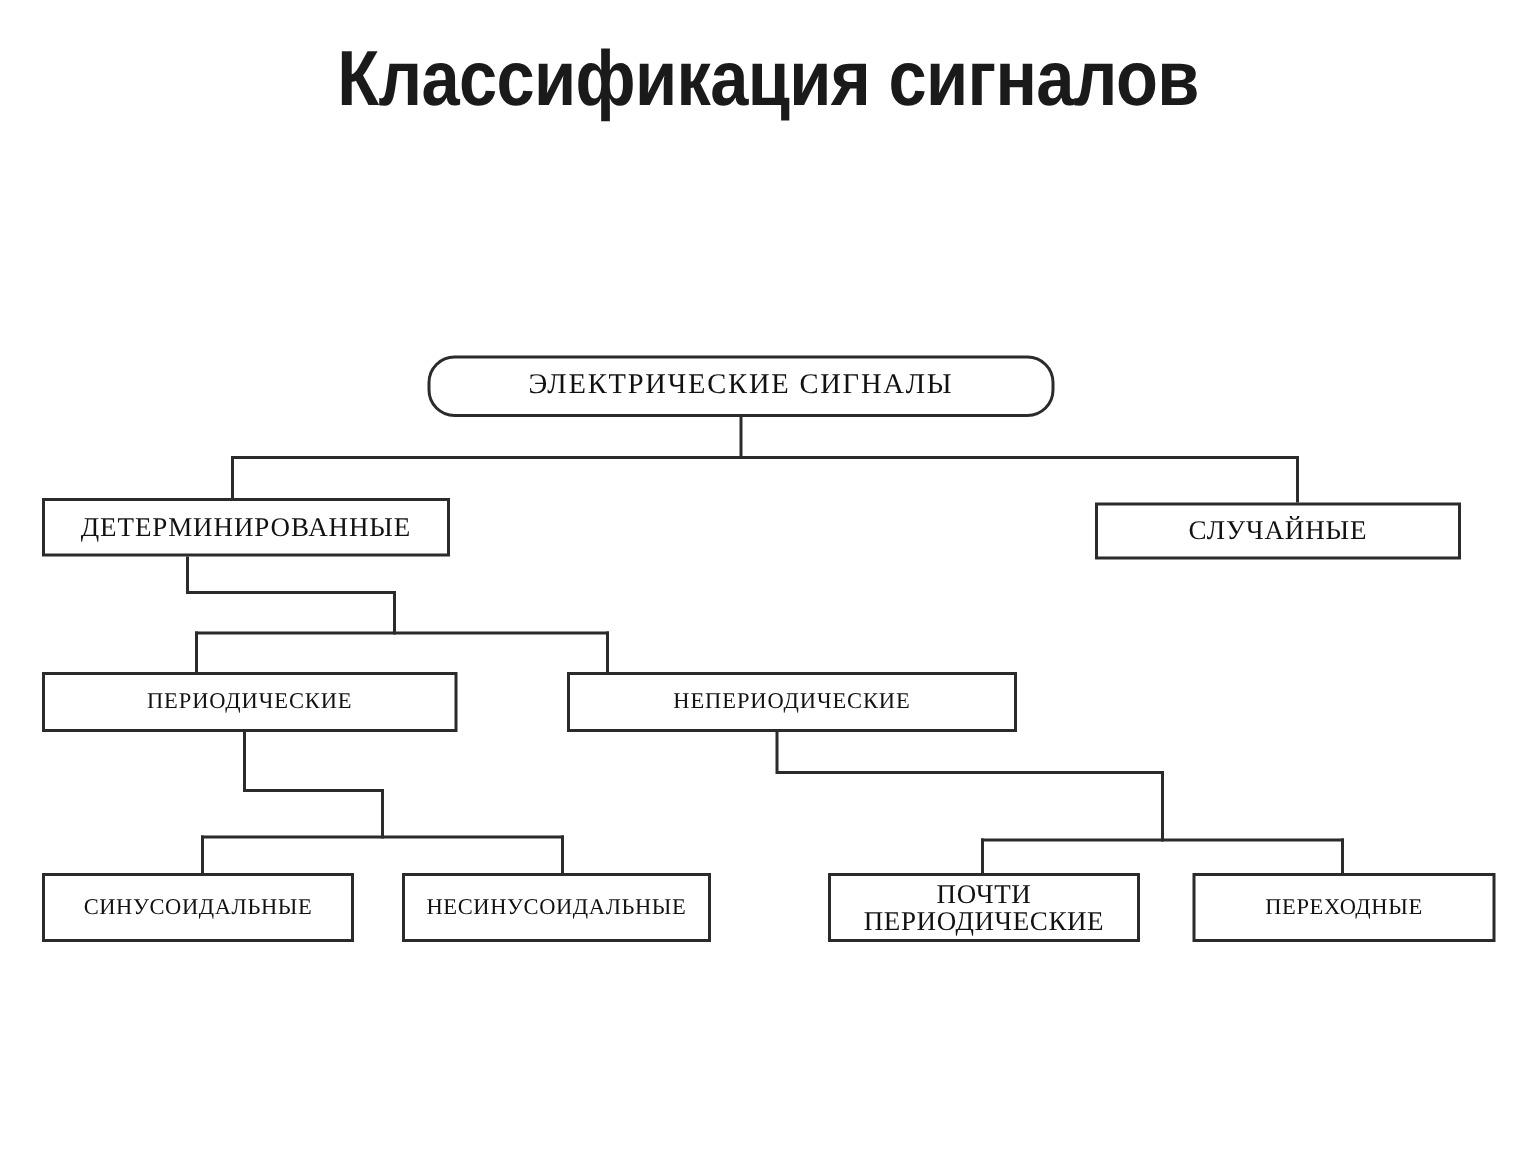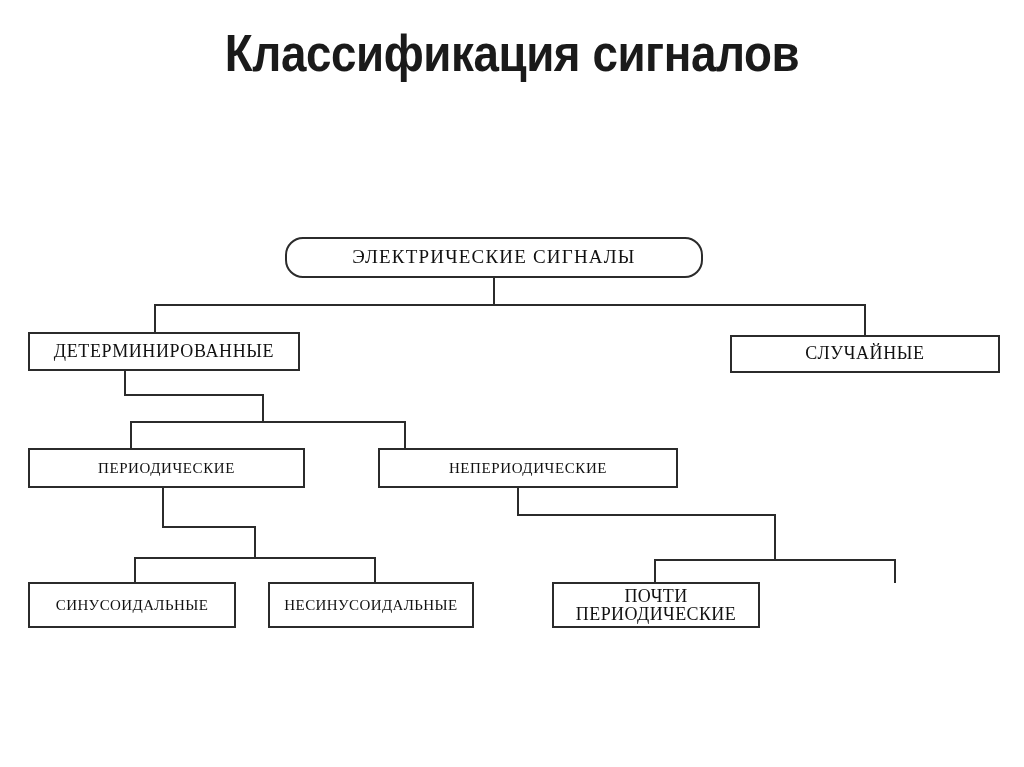--- a/index.html
+++ b/index.html
@@ -107,21 +107,21 @@
   </svg>
 
   <div class="node-box lvl-root" style="left:285px; top:237px; width:418px; height:41px;">
     <span class="node-label">ЭЛЕКТРИЧЕСКИЕ СИГНАЛЫ</span>
   </div>
 
   <div class="node-box lvl-2" style="left:28px; top:332px; width:272px; height:39px;">
     <span class="node-label">ДЕТЕРМИНИРОВАННЫЕ</span>
   </div>
 
-  <div class="node-box lvl-2" style="left:730px; top:335px; width:270px; height:38px;">
+  <div class="node-box lvl-2" style="left:730px; top:335px; width:244px; height:38px;">
     <span class="node-label">СЛУЧАЙНЫЕ</span>
   </div>
 
   <div class="node-box lvl-3" style="left:28px; top:448px; width:277px; height:40px;">
     <span class="node-label">ПЕРИОДИЧЕСКИЕ</span>
   </div>
 
   <div class="node-box lvl-3" style="left:378px; top:448px; width:300px; height:40px;">
     <span class="node-label">НЕПЕРИОДИЧЕСКИЕ</span>
   </div>
@@ -132,14 +132,17 @@
 
   <div class="node-box lvl-4" style="left:28px; top:582px; width:208px; height:46px;">
     <span class="node-label">СИНУСОИДАЛЬНЫЕ</span>
   </div>
 
   <div class="node-box lvl-4 two-line" style="left:552px; top:582px; width:208px; height:46px;">
     <span class="node-label">ПОЧТИ
 ПЕРИОДИЧЕСКИЕ</span>
   </div>
 
+  <div class="node-box lvl-4" style="left:795px; top:582px; width:202px; height:46px;">
+    <span class="node-label">ПЕРЕХОДНЫЕ</span>
+  </div>
 
 </div>
 
 </body></html>

